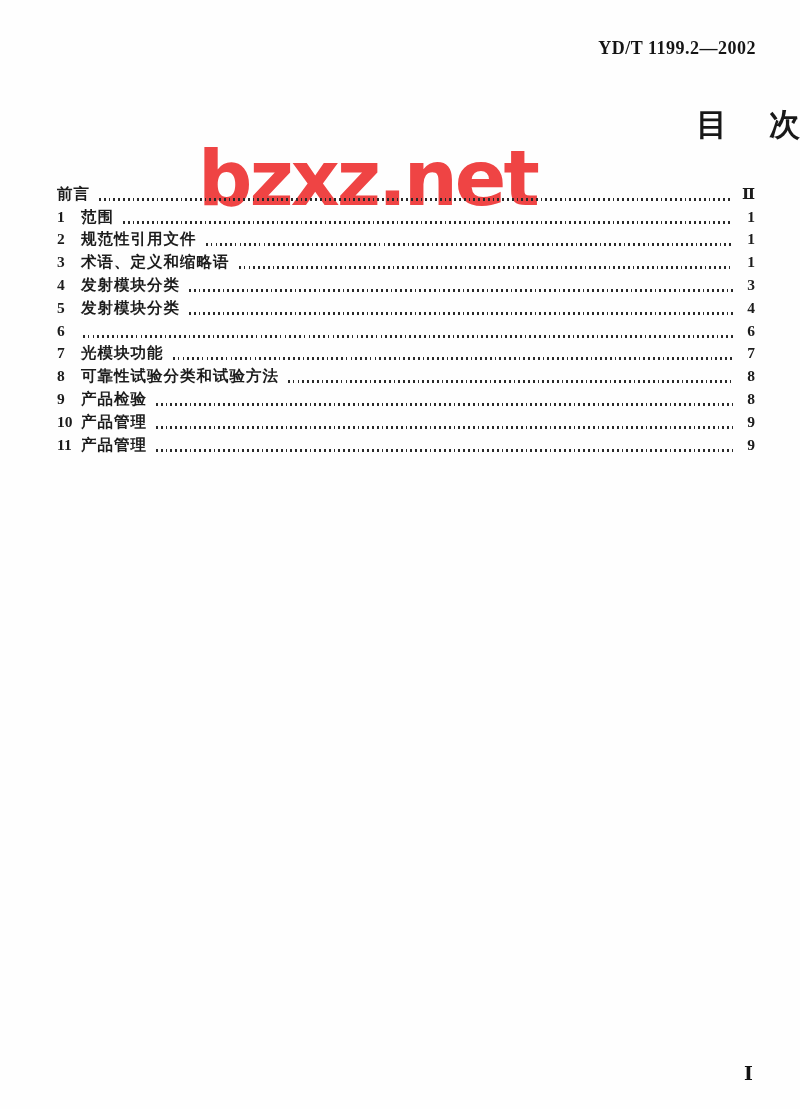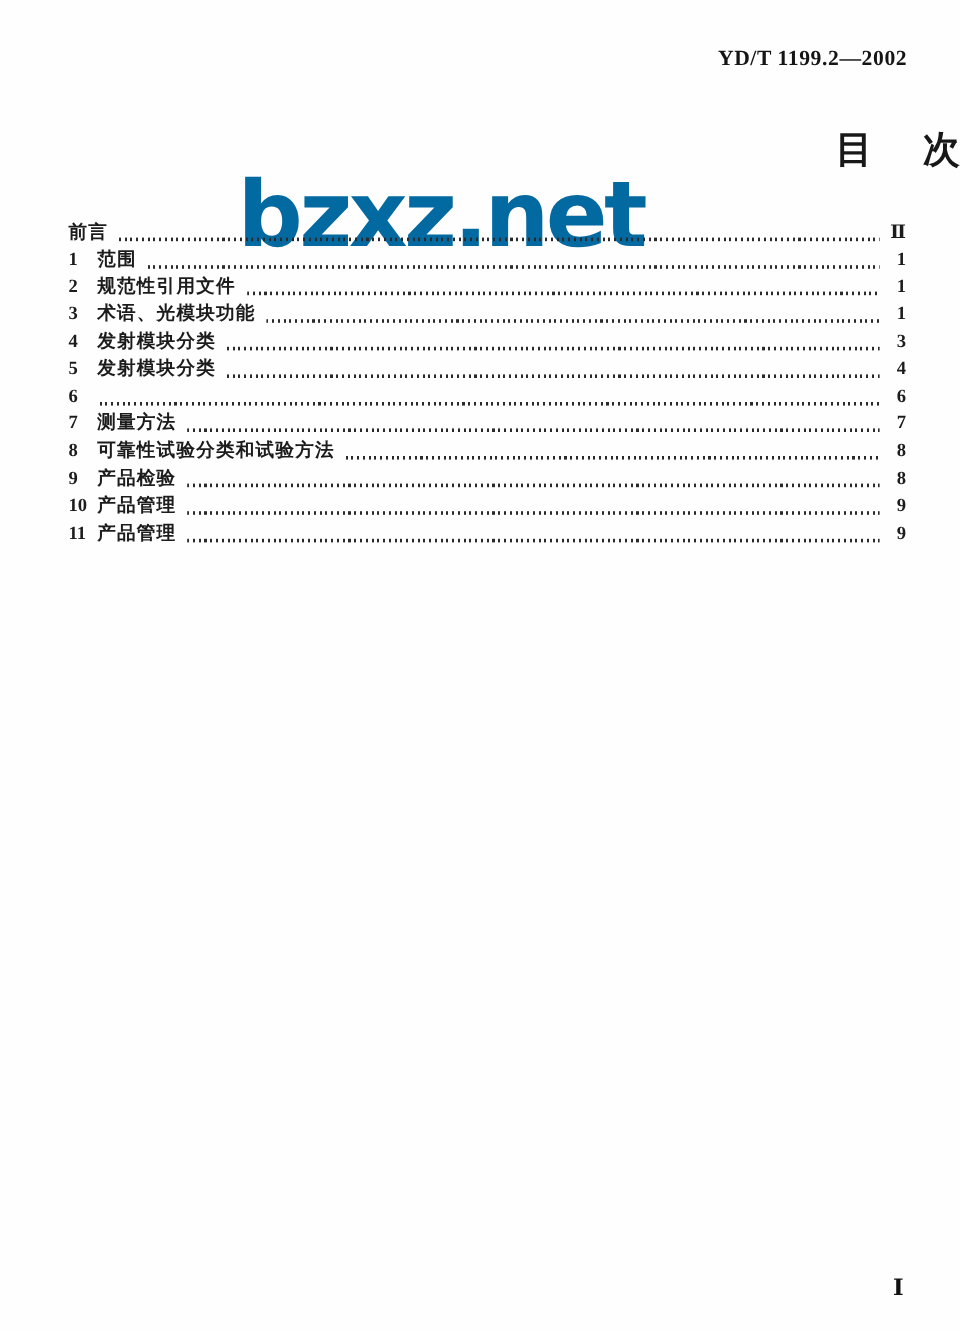--- a/index.html
+++ b/index.html
@@ -37,21 +37,21 @@
     color: #181818;
   }
   .watermark {
     position: absolute;
     top: 134px;
     left: 198px;
     font-family: "DejaVu Sans", "Liberation Sans", sans-serif;
     font-size: 76px;
     font-weight: bold;
     letter-spacing: -3px;
-    color: #0369a1;
+    color: #ef4444;
     z-index: 0;
     user-select: none;
   }
   .toc {
     position: absolute;
     top: 182px;
     left: 57px;
     right: 45px;
     z-index: 1;
   }
@@ -132,21 +132,21 @@
       <span class="toc-page">1</span>
     </div>
       <div class="toc-row">
       <span class="toc-num">2</span>
       <span class="toc-label">规范性引用文件</span>
       <span class="toc-dots"></span>
       <span class="toc-page">1</span>
     </div>
       <div class="toc-row">
       <span class="toc-num">3</span>
-      <span class="toc-label">术语、光模块功能</span>
+      <span class="toc-label">术语、定义和缩略语</span>
       <span class="toc-dots"></span>
       <span class="toc-page">1</span>
     </div>
       <div class="toc-row">
       <span class="toc-num">4</span>
       <span class="toc-label">发射模块分类</span>
       <span class="toc-dots"></span>
       <span class="toc-page">3</span>
     </div>
       <div class="toc-row">
@@ -155,21 +155,21 @@
       <span class="toc-dots"></span>
       <span class="toc-page">4</span>
     </div>
       <div class="toc-row">
       <span class="toc-num">6</span>
       <span class="toc-dots"></span>
       <span class="toc-page">6</span>
     </div>
       <div class="toc-row">
       <span class="toc-num">7</span>
-      <span class="toc-label">测量方法</span>
+      <span class="toc-label">光模块功能</span>
       <span class="toc-dots"></span>
       <span class="toc-page">7</span>
     </div>
       <div class="toc-row">
       <span class="toc-num">8</span>
       <span class="toc-label">可靠性试验分类和试验方法</span>
       <span class="toc-dots"></span>
       <span class="toc-page">8</span>
     </div>
       <div class="toc-row">

